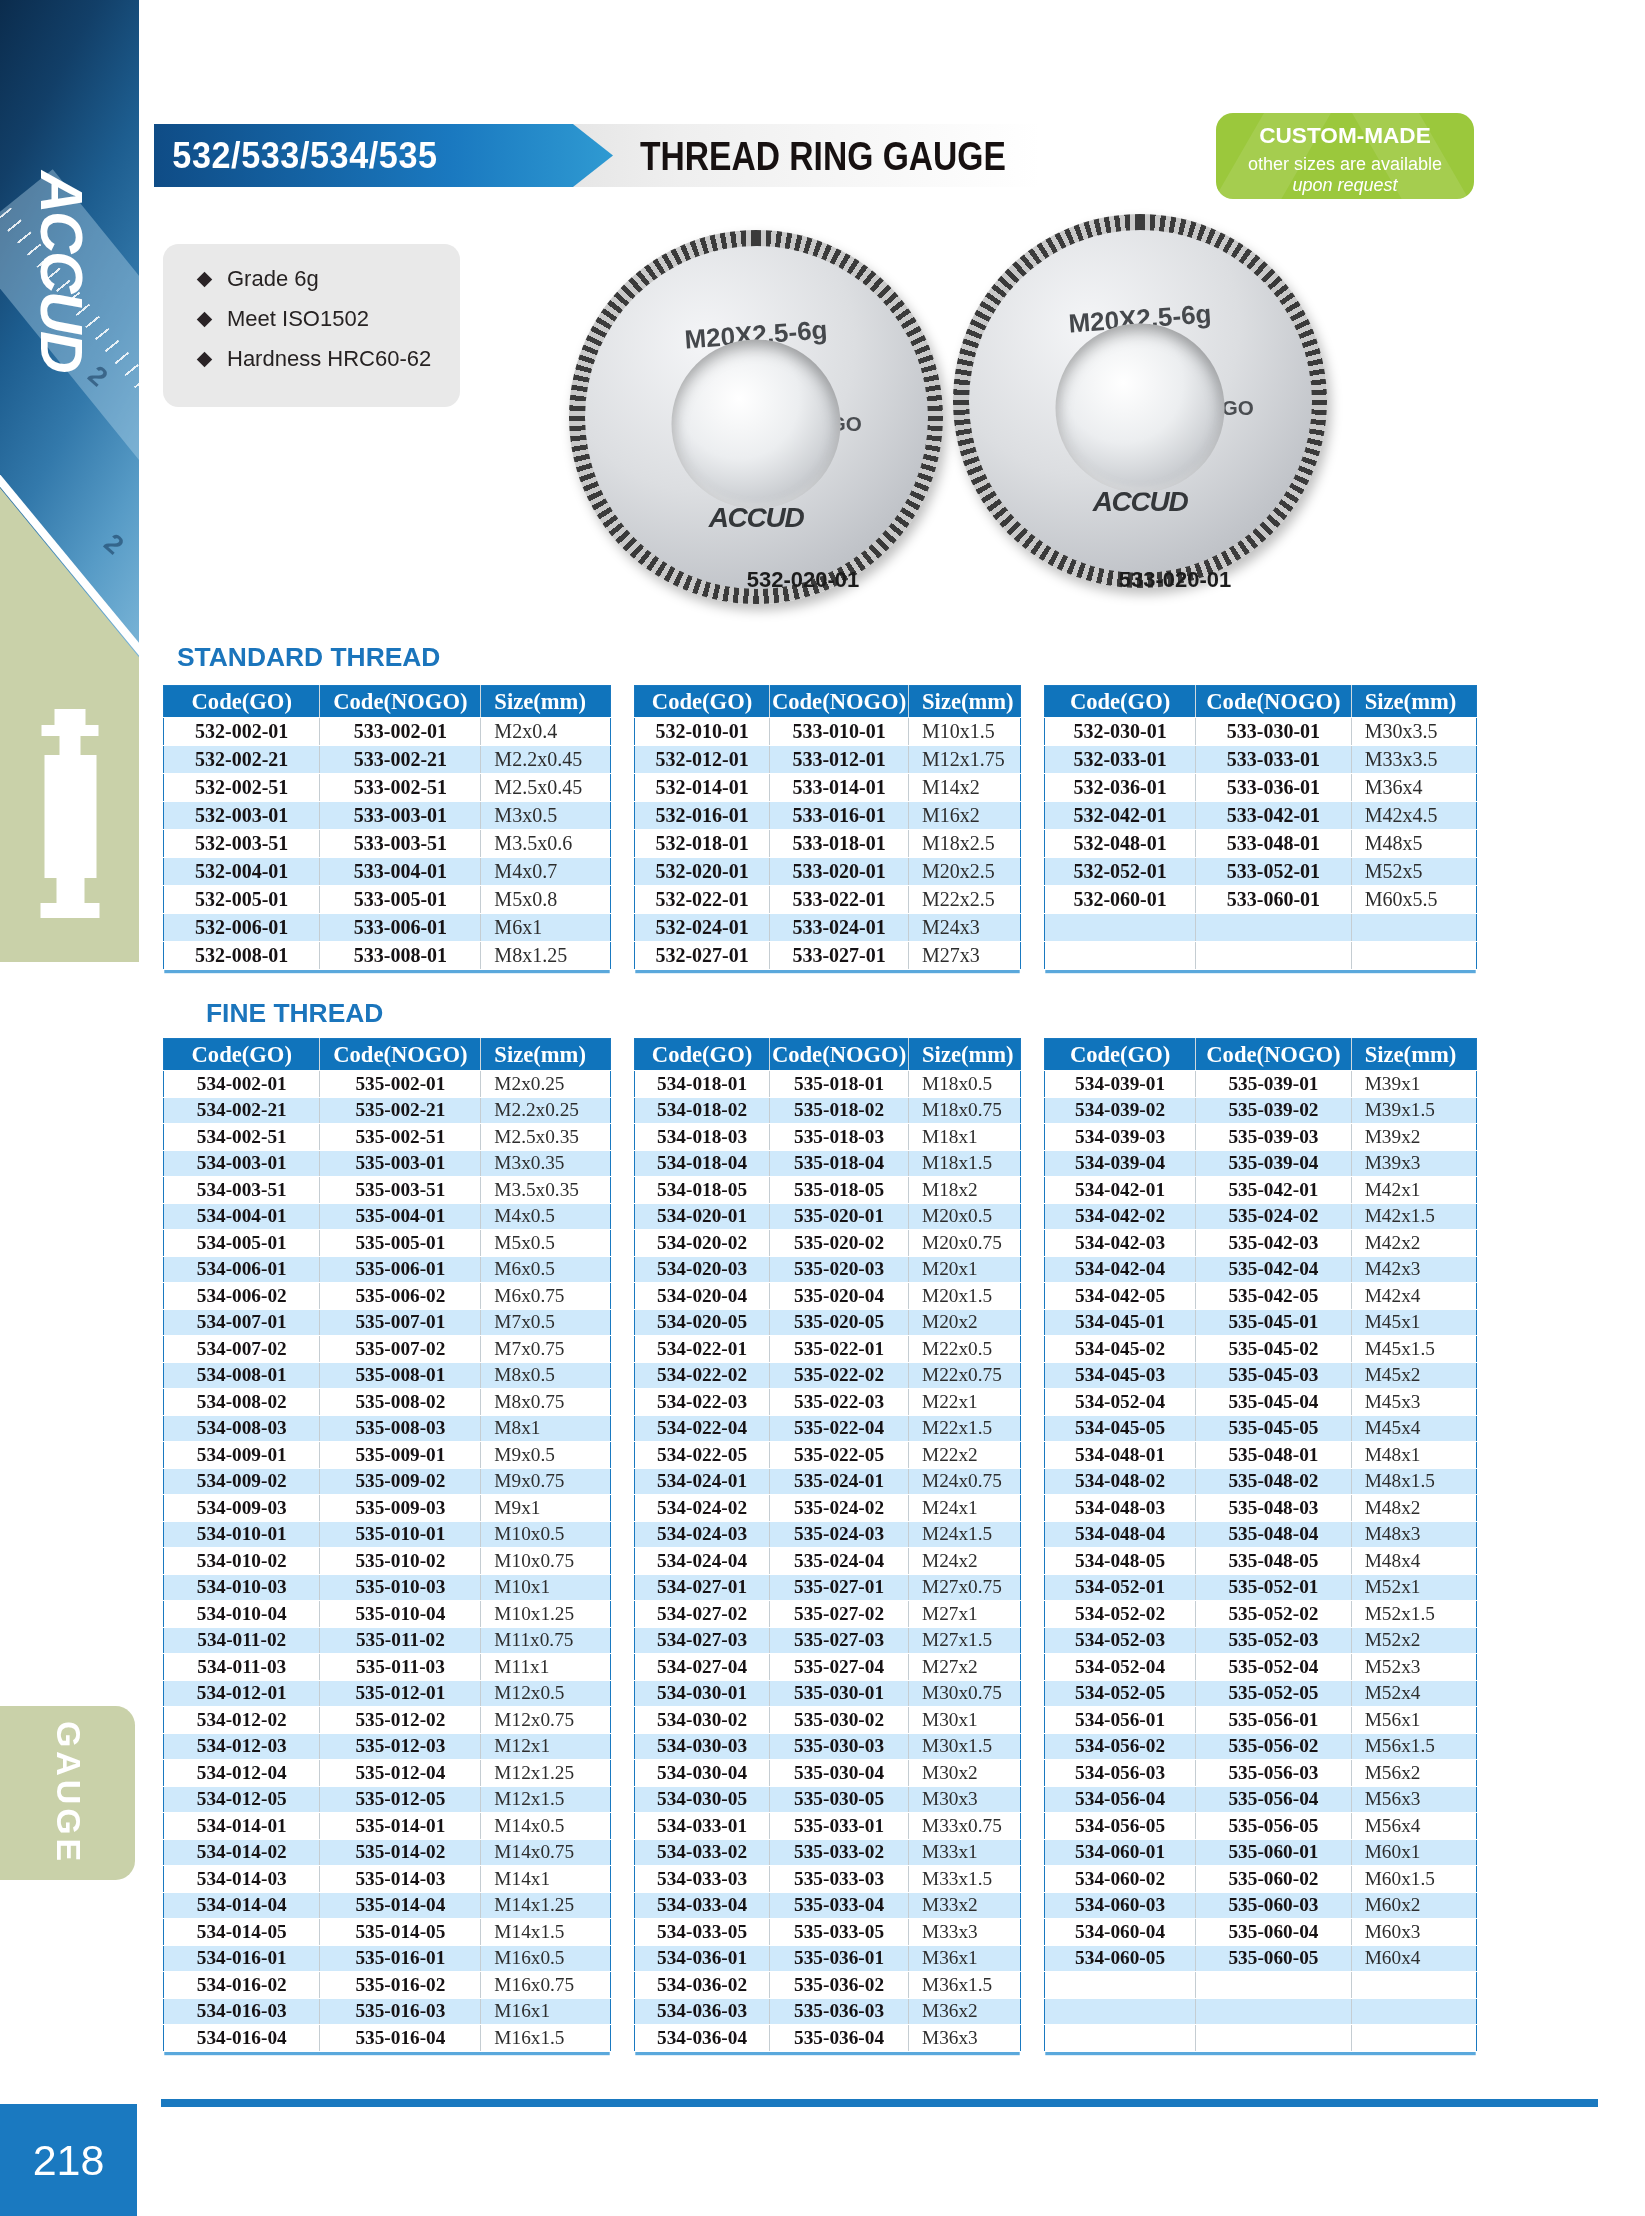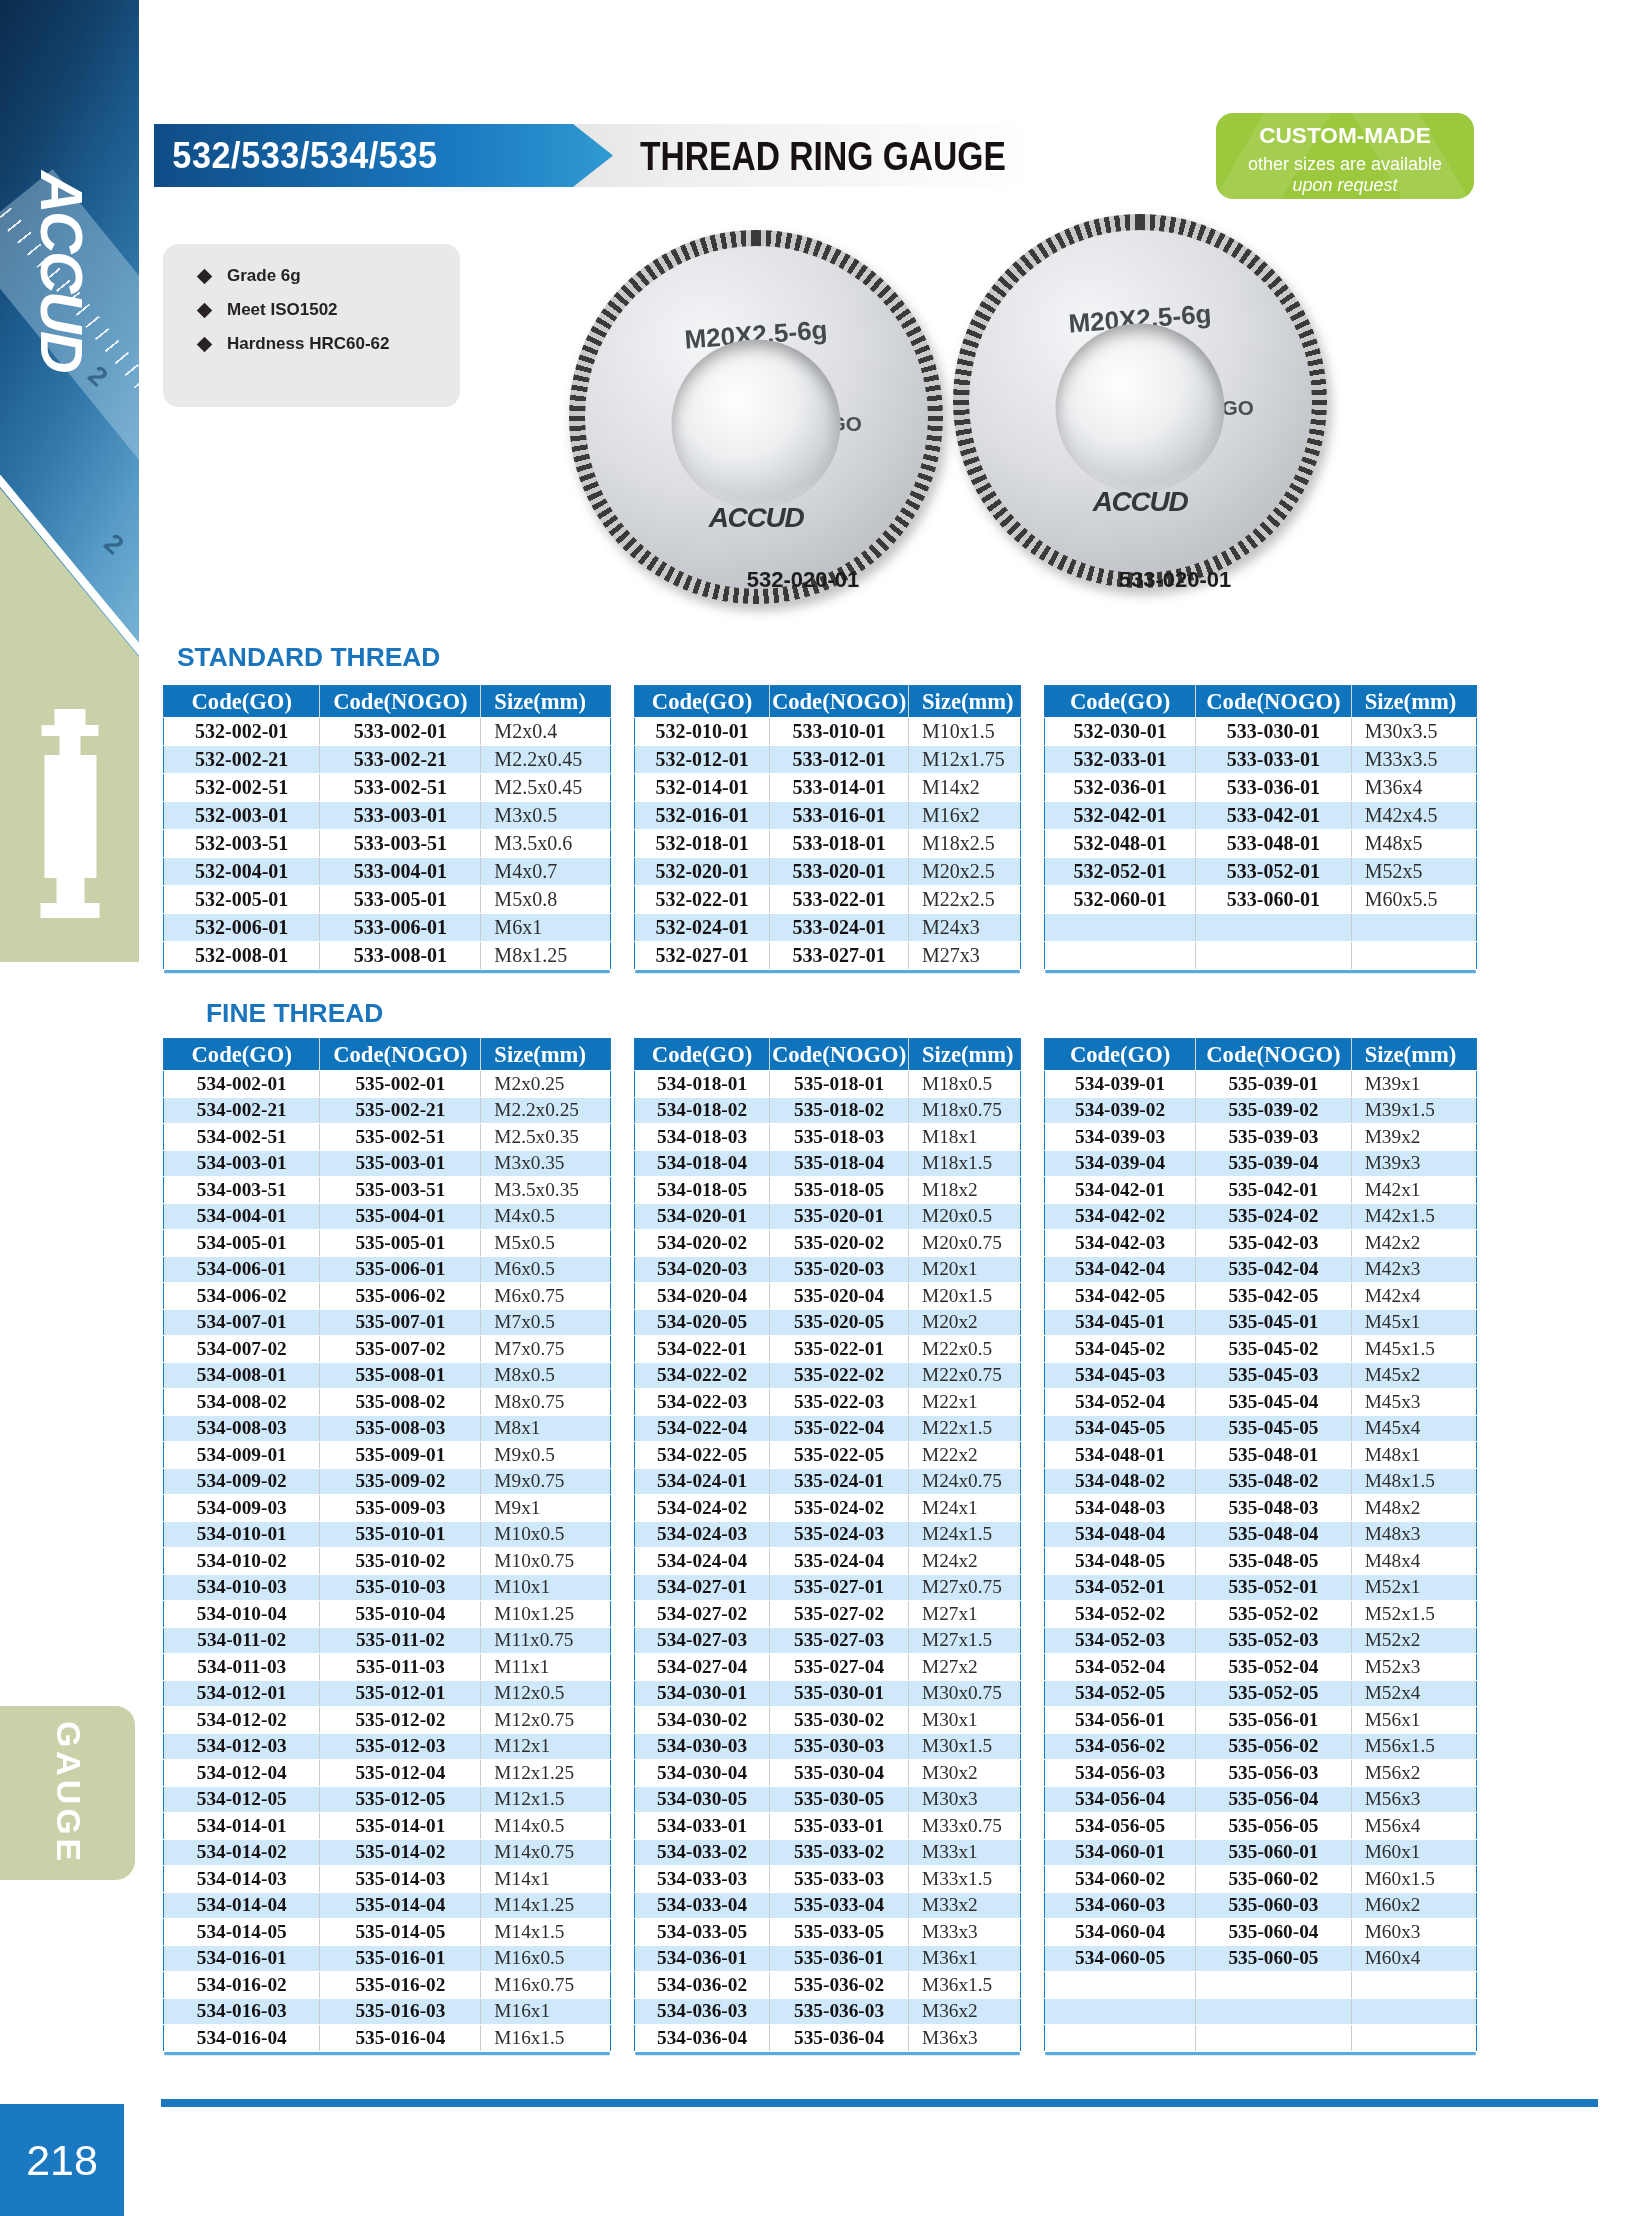--- a/index.html
+++ b/index.html
@@ -23,21 +23,21 @@
   .plug{position:absolute;left:70px;top:709px;transform:translateX(-50%);
      display:flex;flex-direction:column;align-items:center;}
   .plug i{display:block;background:#fff;}
   .p1{width:31px;height:15.5px;} .p2{width:57px;height:11.6px;} .p3{width:20.6px;height:19.3px;}
   .p4{width:52px;height:123px;} .p5{width:28px;height:24.5px;} .p6{width:59px;height:15.5px;}
   
   .gauge-tab{position:absolute;left:0;top:1706px;width:135px;height:174px;background:#c9d1a9;
      border-radius:0 19.3px 19.3px 0;}
   .gauge-tab span{position:absolute;left:50%;top:50%;transform:translate(-50%,-50%) rotate(90deg);
      color:#fff;font-weight:700;font-size:34px;letter-spacing:3.9px;white-space:nowrap;}
-  .page-num{position:absolute;left:0;top:2104px;width:124px;height:113px;background:#1a79c0;
+  .page-num{position:absolute;left:0;top:2104px;width:137px;height:113px;background:#1a79c0;
      display:flex;align-items:center;justify-content:center;color:#fff;font-size:43px;}
   .bottom-bar{position:absolute;left:161px;top:2099px;width:1437px;height:7.7px;background:#1a79c0;}
   
   .title-strip{position:absolute;left:387px;top:124px;width:653px;height:63px;
      background:linear-gradient(90deg,#d7d7d7 0%,#efefef 45%,#ffffff 100%);}
   .banner{position:absolute;left:154px;top:124px;width:459px;height:63px;
      background:linear-gradient(90deg,#0f4c86 0%,#1a79c0 65%,#2f9ad2 100%);
      clip-path:polygon(0 0,calc(100% - 40px) 0,100% 50%,calc(100% - 40px) 100%,0 100%);
      display:flex;align-items:center;}
   .banner span{color:#fff;font-weight:700;font-size:36px;padding-left:19.3px;letter-spacing:0.6px;
@@ -50,21 +50,21 @@
   .badge:before{content:"";position:absolute;left:19.3px;top:-26px;width:58px;height:168px;
      background:rgba(255,255,255,.10);transform:rotate(30deg);}
   .badge:after{content:"";position:absolute;right:26px;top:-26px;width:58px;height:168px;
      background:rgba(255,255,255,.10);transform:rotate(-30deg);}
   .badge .b1{margin-top:10.3px;font-weight:700;font-size:22.6px;position:relative;z-index:1;}
   .badge .b2{margin-top:5.2px;font-size:18px;position:relative;z-index:1;}
   .badge .b3{font-size:18px;position:relative;z-index:1;font-style:italic;}
   
   .features{position:absolute;left:163px;top:244px;width:297px;height:163px;background:#e9e9e9;
      border-radius:15.5px;padding:22px 0 0 36px;box-sizing:border-box;}
-  .features .item{display:flex;align-items:center;margin-bottom:14px;font-size:17px;color:#262222;font-weight:bold;}
+  .features .item{display:flex;align-items:center;margin-bottom:14px;font-size:22px;color:#262222;}
   .features .bullet{width:11px;height:11px;background:#2a2326;transform:rotate(45deg);
      margin-right:17px;flex:0 0 auto;}
   
   .ring{position:absolute;width:374px;height:374px;border-radius:50%;
      background:repeating-conic-gradient(#3a3a3a 0deg 1.6deg,#c9c9c9 1.6deg 3.2deg);
      box-shadow:3.9px 6.4px 11.6px rgba(0,0,0,.25);}
   .ring .face{position:absolute;left:15.5px;top:15.5px;right:15.5px;bottom:15.5px;border-radius:50%;
      background:radial-gradient(circle at 35% 28%,#f4f5f7 0%,#dcdee1 45%,#c2c5ca 75%,#aeb1b6 100%);}
   .ring .hole{position:absolute;left:50%;top:52%;width:169px;height:169px;border-radius:50%;
      transform:translate(-50%,-50%);

